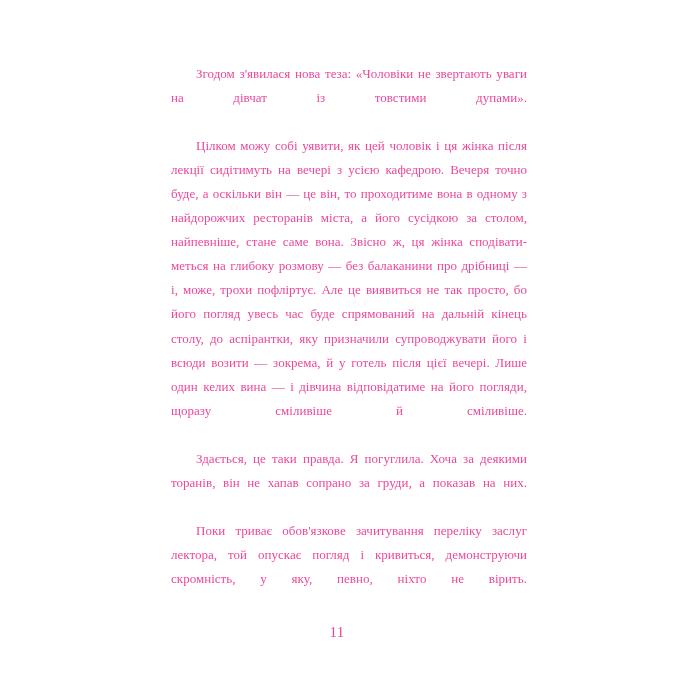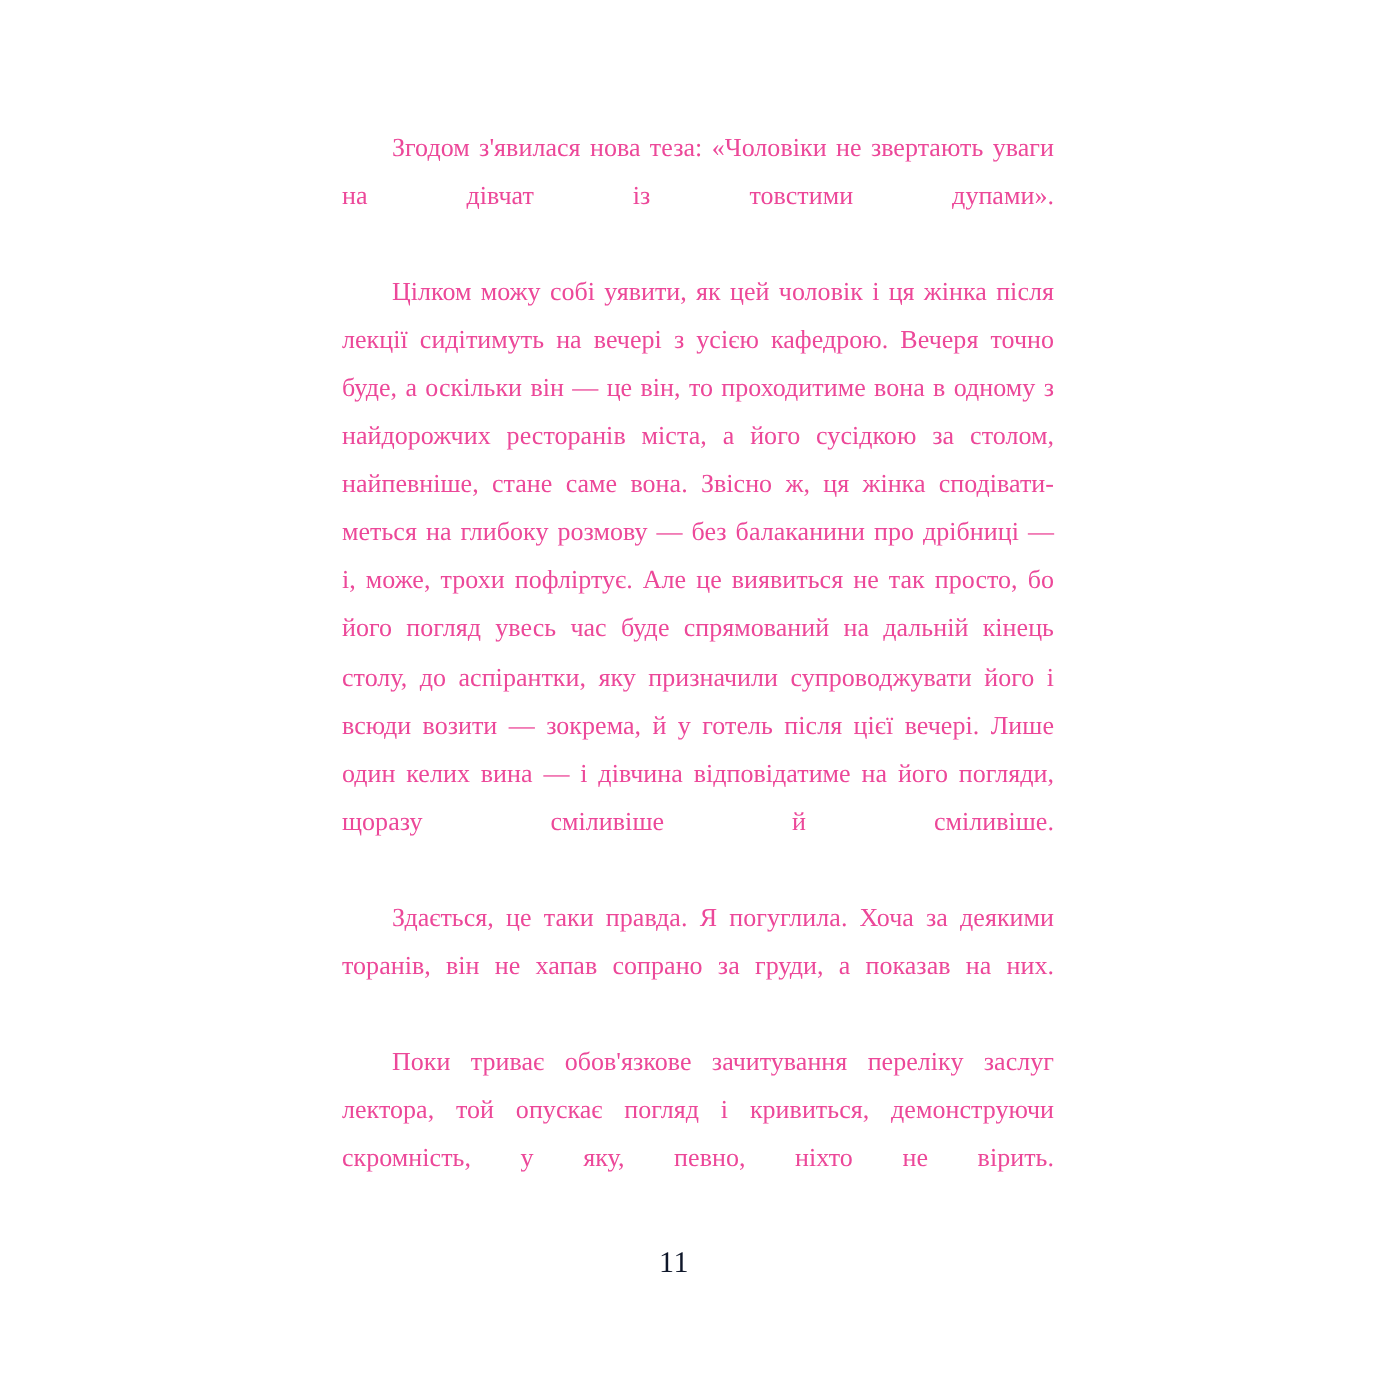--- a/index.html
+++ b/index.html
@@ -54,21 +54,21 @@
 
   
   #folio {
     position: absolute;
     top: 622px;
     left: 0;
     width: 700px;
     text-align: center;
     font-size: 15px;
     line-height: 20px;
-    color: #0f172a;
+    color: #ec4899;
     letter-spacing: 0.3px;
   }
   
   #folio > span {
     position: relative;
     left: -13px;
   }
 </style>
 </head>
 <body>

